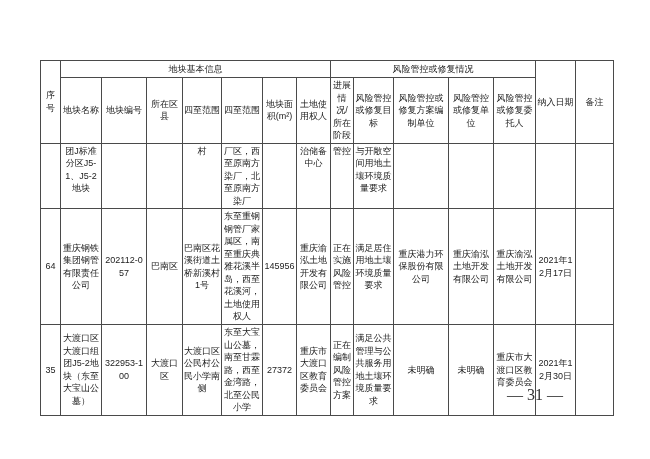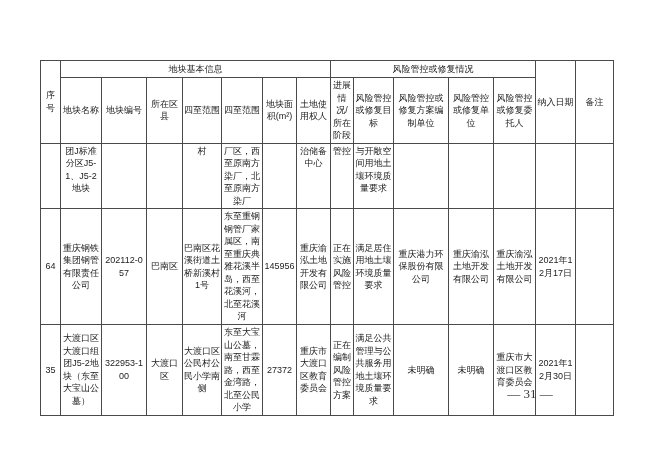--- a/index.html
+++ b/index.html
@@ -31,22 +31,22 @@
   tr.h1{height:17px;}
   tr.h2{height:53px;}
   tr.r0{height:50px;}
   tr.r1{height:116px;}
   tr.r2{height:86px;}
   tr.r0 td{vertical-align:top;}
   .footer-page{
     position:absolute;
     left:497px;top:386px;
     width:66px;
-    text-align:center;
-    font-size:13px;
+    text-align:right;
+    font-size:16px;
     color:#333;
     font-family:"Liberation Serif","DejaVu Serif",serif;
   }
 </style>
 </head>
 <body>
 
 <div class="page">
 
   <table class="doc">
@@ -107,21 +107,21 @@
         <td></td>
         <td></td>
         <td></td>
       </tr>
       <tr class="r1">
         <td>64</td>
         <td>重庆钢铁集团钢管有限责任公司</td>
         <td>202112-057</td>
         <td>巴南区</td>
         <td>巴南区花溪街道土桥新溪村1号</td>
-        <td>东至重钢钢管厂家属区，南至重庆典雅花溪半岛，西至花溪河，北至花溪河</td>
+        <td>东至重钢钢管厂家属区，南至重庆典雅花溪半岛，西至花溪河，土地使用权人</td>
         <td>145956</td>
         <td>重庆渝泓土地开发有限公司</td>
         <td>正在实施风险管控</td>
         <td>满足居住用地土壤环境质量要求</td>
         <td>重庆港力环保股份有限公司</td>
         <td>重庆渝泓土地开发有限公司</td>
         <td>重庆渝泓土地开发有限公司</td>
         <td>2021年12月17日</td>
         <td></td>
       </tr>

